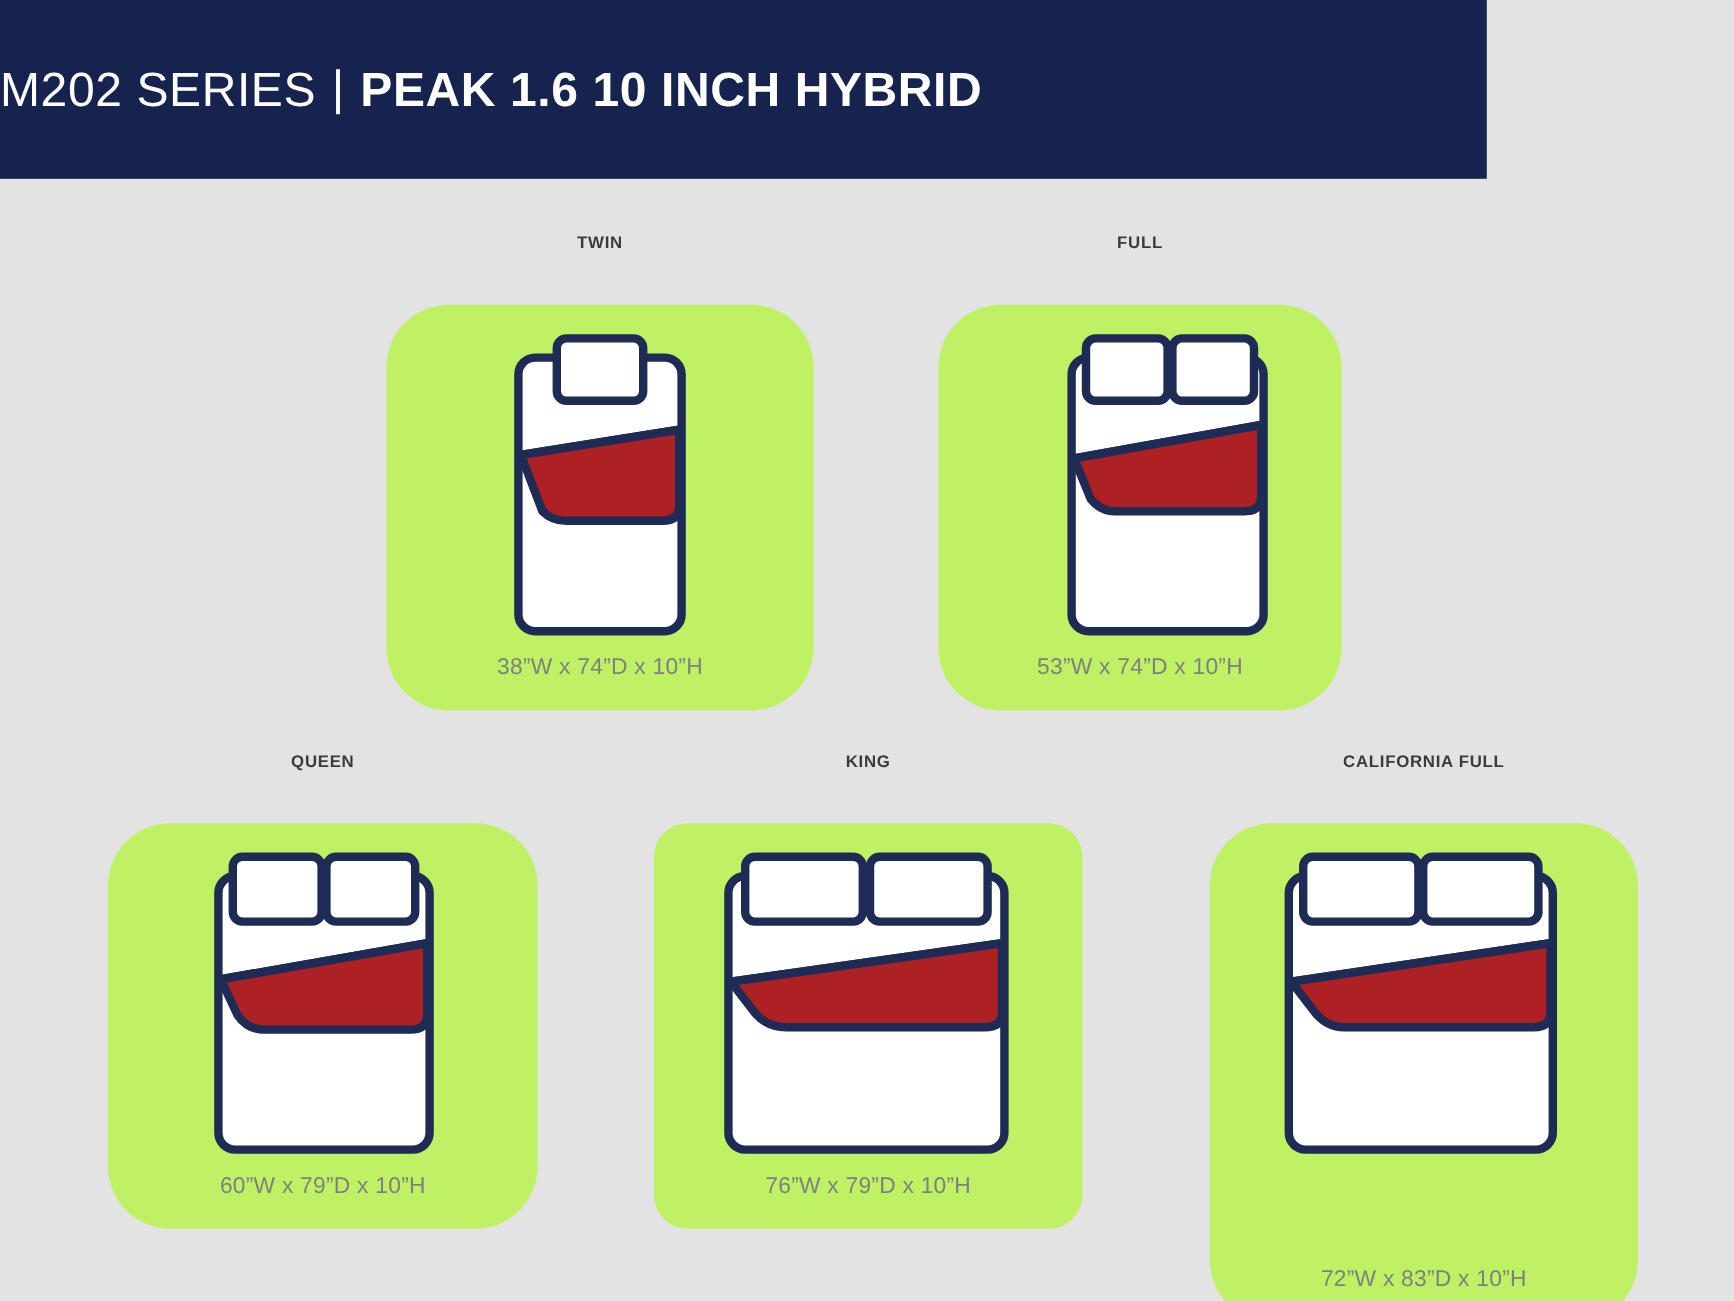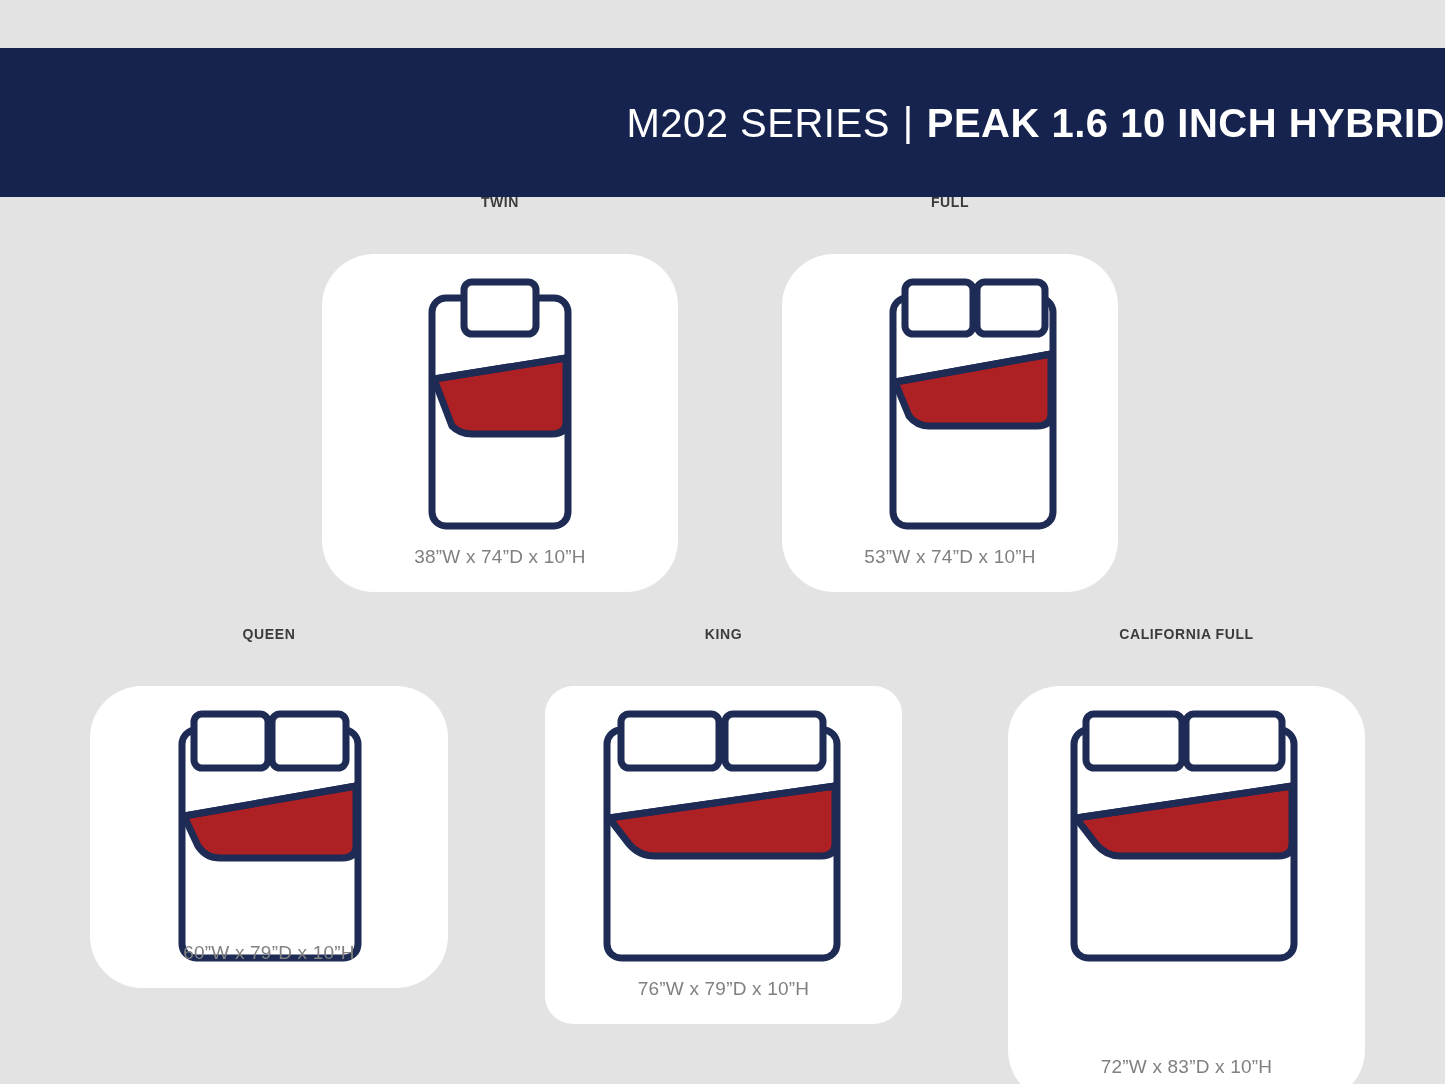--- a/index.html
+++ b/index.html
@@ -13,27 +13,26 @@
   body {
     background: #e3e3e3;
     font-family: "Liberation Sans", sans-serif;
     position: relative;
   }
 
   
   .header-bar {
     position: absolute;
     top: 0; left: 0;
-    width: 1445px;
+    width: 1239px;
     height: 149px;
     background: #16234f;
     display: flex;
     align-items: center;
-    justify-content: flex-end;
-    margin-top: 48px;
+    justify-content: flex-start;
   }
 
   .header-title {
     color: #ffffff;
     font-size: 40px;
     letter-spacing: 0.5px;
     white-space: nowrap;
     line-height: 1;
     display: flex;
     align-items: center;
@@ -70,21 +69,21 @@
     text-align: center;
     font-size: 14px;
     font-weight: 700;
     color: #3b3b3b;
     letter-spacing: 0.6px;
     margin-bottom: 0;
     line-height: 1;
   }
 
   .size-card {
-    background: #ffffff;
+    background: #bef264;
     border-radius: 52px;
     position: relative;
     display: flex;
     flex-direction: column;
     align-items: center;
   }
 
   .bed-art {
     display: block;
   }
@@ -104,21 +103,21 @@
   
   #cell-twin  { left: 322px; top:  46px; width: 356px; }
   #cell-full  { left: 782px; top:  46px; width: 336px; }
   
   #cell-queen { left:  90px; top: 478px; width: 358px; }
   #cell-king  { left: 545px; top: 478px; width: 357px; }
   #cell-cal   { left: 1008px; top: 478px; width: 357px; }
 
   #cell-twin  .size-card { width: 356px; height: 338px; }
   #cell-full  .size-card { width: 336px; height: 338px; padding-left: 46px; }
-  #cell-queen .size-card { width: 358px; height: 302px; }
+  #cell-queen .size-card { width: 358px; height: 338px; }
   #cell-king  .size-card { width: 357px; height: 338px; border-radius: 28px; }
   #cell-cal   .size-card { width: 357px; height: 416px; margin-top: 29px; }
 
   .size-label { margin-bottom: 45px; }
   #cell-twin  .size-label { margin-bottom: 45px; }
 
   .size-dims { bottom: 26px; }
 </style>
 </head>
 <body>

